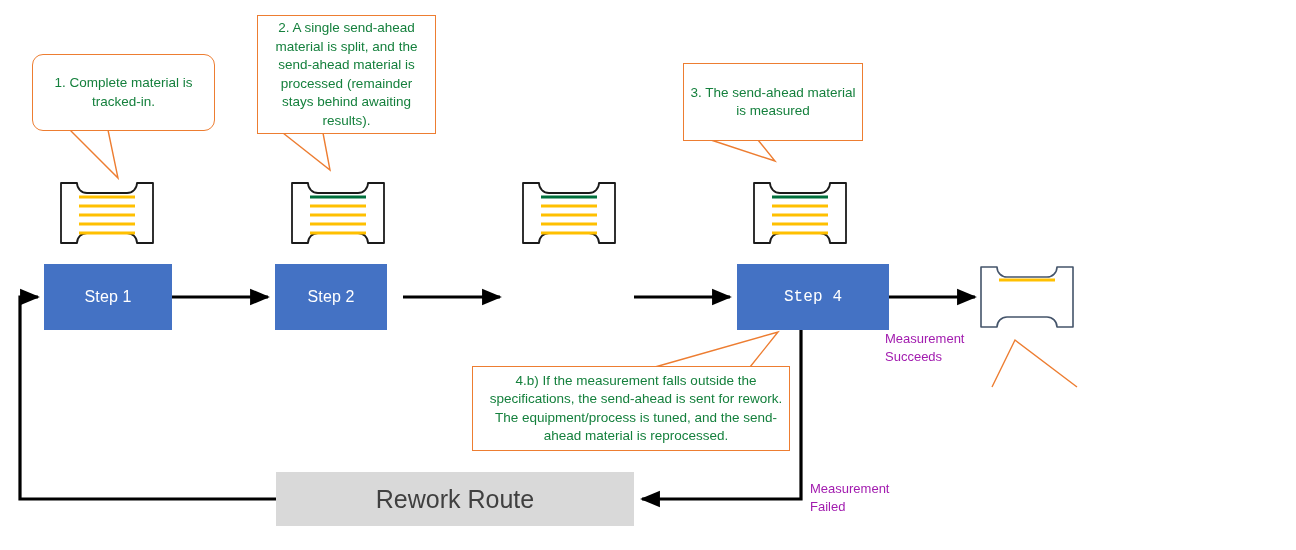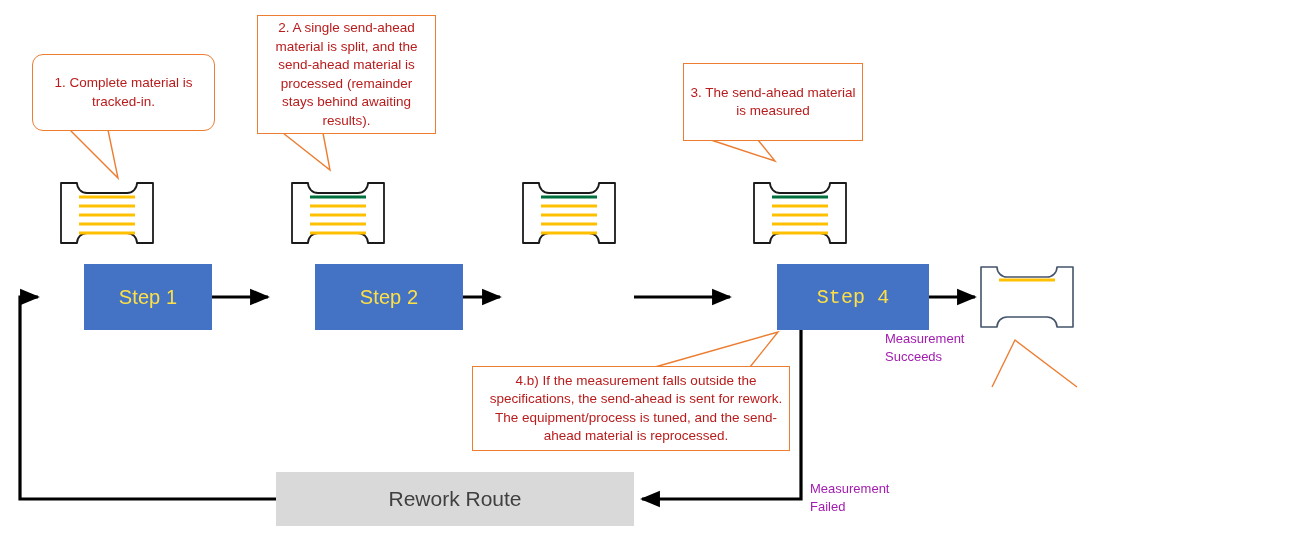--- a/index.html
+++ b/index.html
@@ -25,54 +25,53 @@
     width: 1296px;
     height: 550px;
   }
 
   
   .callout {
     position: absolute;
     box-sizing: border-box;
     border: 1px solid #ED7D31;
     background: #ffffff;
-    color: #b91c1c;
+    color: #15803d;
     font-size: 13.5px;
     line-height: 18.5px;
     text-align: center;
     display: flex;
     align-items: center;
     justify-content: center;
     padding: 3px 6px;
     z-index: 3;
   }
   .callout span { display: block; width: 100%; }
 
   
   .step-box {
     position: absolute;
     box-sizing: border-box;
     background: #4472C4;
-    color: #fde047;
-    font-size: 20px;
+    color: #ffffff;
+    font-size: 16px;
     display: flex;
     align-items: center;
     justify-content: center;
     z-index: 4;
     letter-spacing: 0.1px;
-    margin-left: 40px;
   }
 
   
   .route-box {
     position: absolute;
     box-sizing: border-box;
     background: #D9D9D9;
     color: #404040;
-    font-size: 21px;
+    font-size: 25px;
     display: flex;
     align-items: center;
     justify-content: center;
     z-index: 4;
   }
 
   
   .edge-label {
     position: absolute;
     color: #a21caf;
@@ -168,21 +167,21 @@
   </svg>
 
   <svg class="material-icon" style="left:980px; top:266px;" width="94" height="62" viewBox="0 0 94 62">
     <path d="M1,1 h16 a10,10 0 0 0 10,10 h40 a10,10 0 0 0 10,-10 h16 v60 h-16 a10,10 0 0 0 -10,-10 h-40 a10,10 0 0 0 -10,10 h-16 z" fill="#ffffff" stroke="#44546A" stroke-width="1.6" stroke-linejoin="round"></path>
     <line x1="19" y1="14" x2="75" y2="14" stroke="#FFC000" stroke-width="3"></line>
   </svg>
 
   <div class="step-box" style="left:44px; top:264px; width:128px; height:66px;">
     <span>Step 1</span>
   </div>
-  <div class="step-box" style="left:275px; top:264px; width:148px; height:66px;">
+  <div class="step-box" style="left:275px; top:264px; width:112px; height:66px;">
     <span>Step 2</span>
   </div>
   <div class="step-box" style="left:737px; top:264px; width:152px; height:66px;font-family:Liberation Mono, monospace;">
     <span>Step 4</span>
   </div>
 
   <div class="route-box" style="left:276px; top:472px; width:358px; height:54px;">
     <span>Rework Route</span>
   </div>
 

